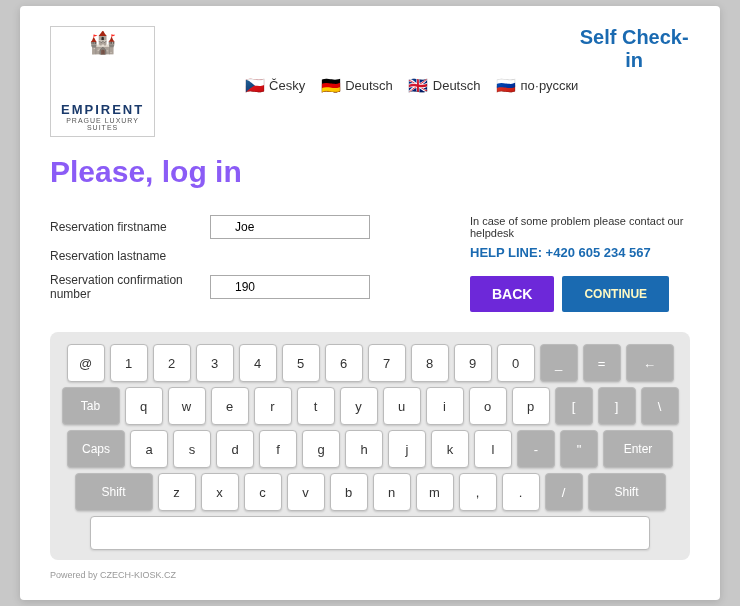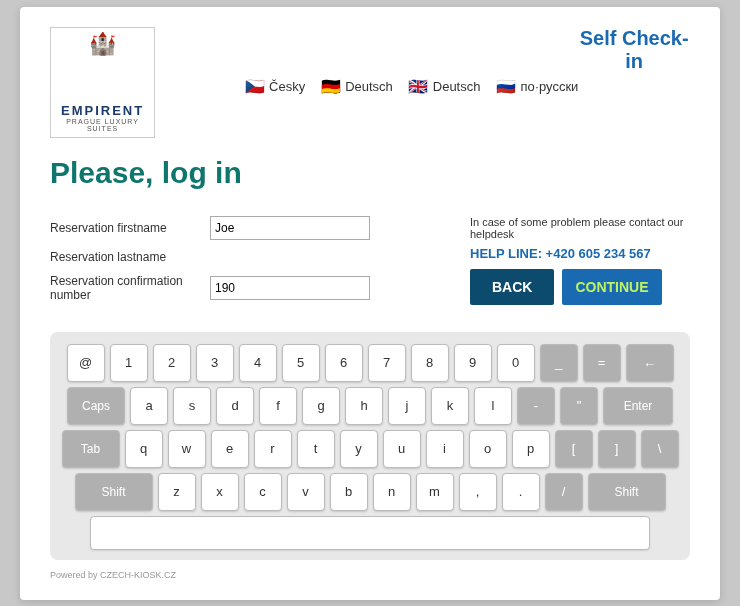--- a/index.html
+++ b/index.html
@@ -71,21 +71,21 @@
       align-items: center;
       gap: 4px;
       font-size: 13px;
       color: #333;
       cursor: pointer;
     }
     .flag {
       font-size: 16px;
     }
     .page-title {
-      color: #0f766e;
+      color: #8b5cf6;
       font-size: 30px;
       font-weight: bold;
       margin: 18px 0 26px 0;
     }
     .form-section {
       display: flex;
       gap: 38px;
       margin-bottom: 20px;
     }
     .form-fields {
@@ -97,21 +97,21 @@
       margin-bottom: 10px;
     }
     .form-label {
       font-size: 12px;
       color: #333;
       width: 160px;
       flex-shrink: 0;
     }
     .form-input {
       border: 1px solid #aaa;
-      padding: 4px 4px;
+      padding: 4px 24px;
       font-size: 12px;
       width: 160px;
       outline: none;
     }
     .form-input.highlighted {
       border-color: #1a6ab1;
       border-width: 2px;
     }
     .help-section {
       flex: 0 0 220px;
@@ -119,42 +119,42 @@
     }
     .help-text {
       color: #333;
       margin-bottom: 6px;
       font-size: 11px;
     }
     .help-line {
       color: #1a6ab1;
       font-weight: bold;
       font-size: 13px;
-      margin-bottom: 8px;
+      margin-bottom: 16px;
     }
     .action-buttons {
       display: flex;
       gap: 8px;
     }
     .btn-back {
-      background: #0c4a6e;
+      background: #6d28d9;
       color: #fff;
       border: none;
       padding: 10px 22px;
       font-size: 14px;
       font-weight: bold;
       cursor: pointer;
       border-radius: 2px;
     }
     .btn-continue {
       background: #1a6ab1;
-      color: #bef264;
+      color: #fef9c3;
       border: none;
-      padding: 10px 13px;
-      font-size: 14px;
+      padding: 10px 22px;
+      font-size: 12px;
       font-weight: bold;
       cursor: pointer;
       border-radius: 2px;
     }
     
     .keyboard {
       margin-top: 18px;
       background: #e8e8e8;
       border-radius: 8px;
       padding: 12px 10px 10px 10px;
@@ -296,53 +296,53 @@
       <div class="key">7</div>
       <div class="key">8</div>
       <div class="key">9</div>
       <div class="key">0</div>
       <div class="key gray">_</div>
       <div class="key gray">=</div>
       <div class="key gray backspace">←</div>
     </div>
 
     <div class="kb-row">
-      <div class="key gray wide">Caps</div>
-      <div class="key">a</div>
-      <div class="key">s</div>
-      <div class="key">d</div>
-      <div class="key">f</div>
-      <div class="key">g</div>
-      <div class="key">h</div>
-      <div class="key">j</div>
-      <div class="key">k</div>
-      <div class="key">l</div>
-      <div class="key gray">-</div>
-      <div class="key gray">"</div>
-      <div class="key enter">Enter</div>
-    </div>
-
-    <div class="kb-row">
       <div class="key gray wide">Tab</div>
       <div class="key">q</div>
       <div class="key">w</div>
       <div class="key">e</div>
       <div class="key">r</div>
       <div class="key">t</div>
       <div class="key">y</div>
       <div class="key">u</div>
       <div class="key">i</div>
       <div class="key">o</div>
       <div class="key">p</div>
       <div class="key gray">[</div>
       <div class="key gray">]</div>
       <div class="key gray">\</div>
     </div>
 
     <div class="kb-row">
+      <div class="key gray wide">Caps</div>
+      <div class="key">a</div>
+      <div class="key">s</div>
+      <div class="key">d</div>
+      <div class="key">f</div>
+      <div class="key">g</div>
+      <div class="key">h</div>
+      <div class="key">j</div>
+      <div class="key">k</div>
+      <div class="key">l</div>
+      <div class="key gray">-</div>
+      <div class="key gray">"</div>
+      <div class="key enter">Enter</div>
+    </div>
+
+    <div class="kb-row">
       <div class="key gray wider">Shift</div>
       <div class="key">z</div>
       <div class="key">x</div>
       <div class="key">c</div>
       <div class="key">v</div>
       <div class="key">b</div>
       <div class="key">n</div>
       <div class="key">m</div>
       <div class="key">,</div>
       <div class="key">.</div>

